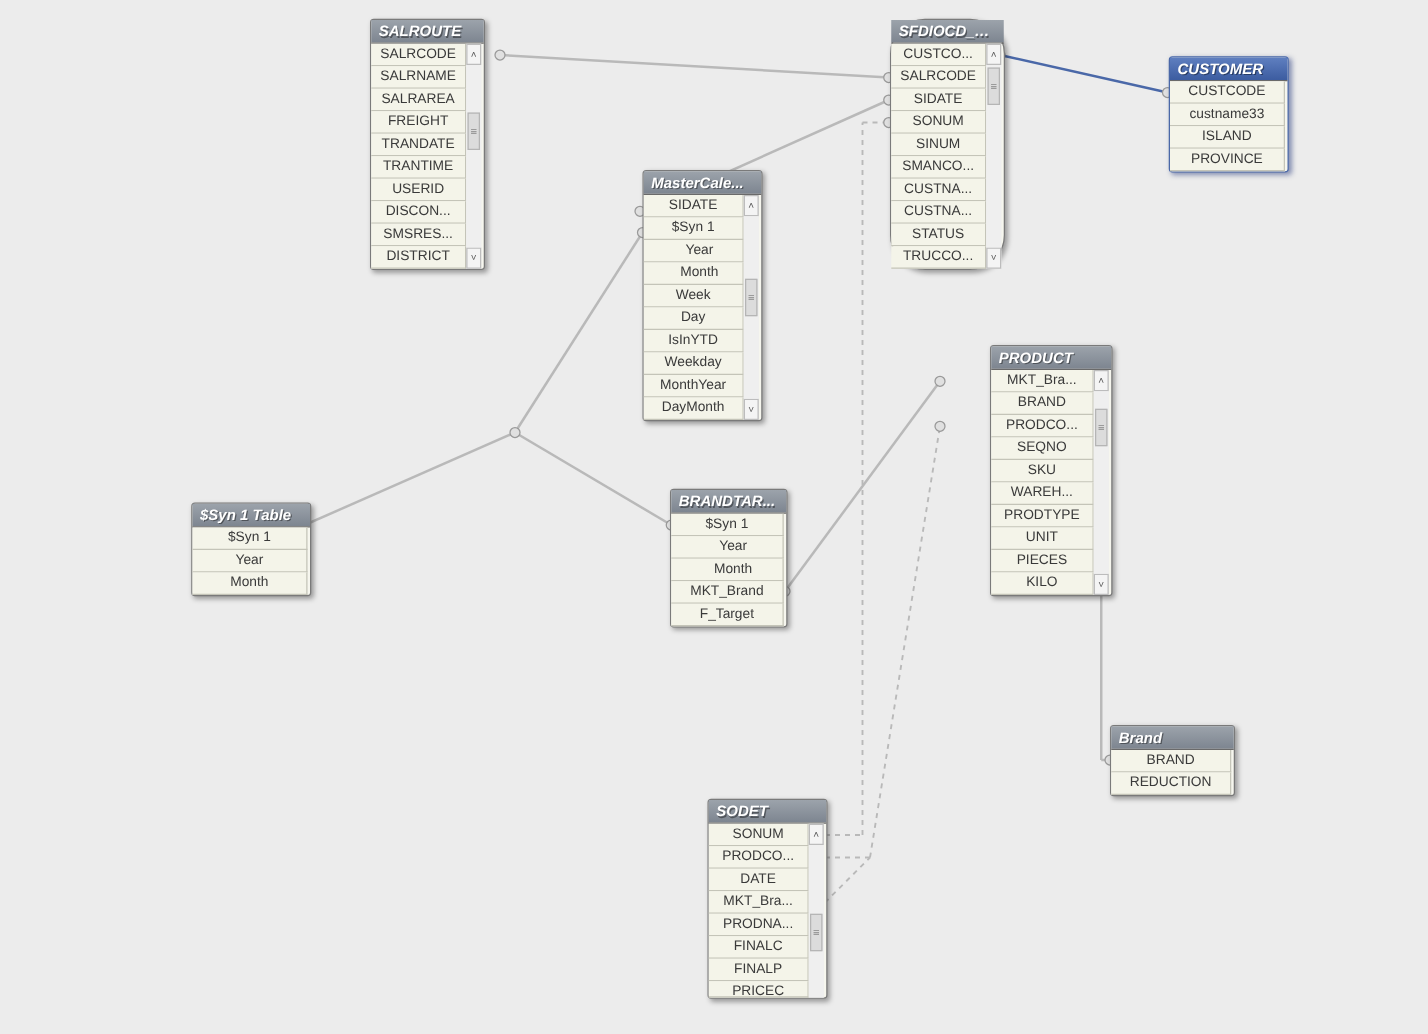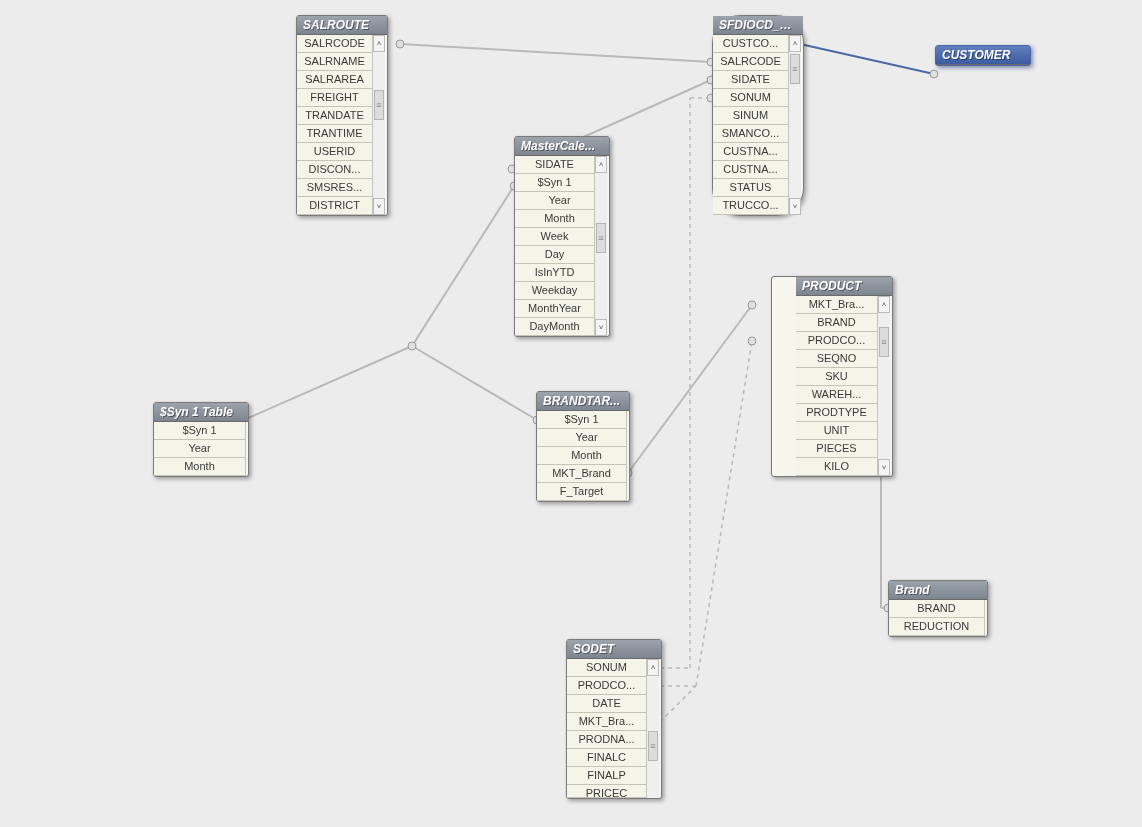--- a/index.html
+++ b/index.html
@@ -203,20 +203,28 @@
       <div class="sb-track">
         <div class="sb-thumb" style="top:2px;height:30px">≡</div>
       </div>
       <div class="sb-btn">˅</div>
     </div>
   </div>
 </div>
 
 <div class="table" style="left:899px; top:45px; width:94px; border-color:#4a68a8; box-shadow:2px 2px 4px rgba(30,50,120,0.5);">
   <div class="table-header" style="background:linear-gradient(#5f7fc0,#3c5ca0)">CUSTOMER</div>
+  <div class="table-body">
+    <div class="fields" style="width:92px">
+      <div class="field">CUSTCODE</div>
+      <div class="field">custname33</div>
+      <div class="field">ISLAND</div>
+      <div class="field">PROVINCE</div>
+    </div>
+  </div>
 </div>
 
 <div class="table" style="left:478px; top:136px; width:94px;">
   <div class="table-header">MasterCale...</div>
   <div class="table-body">
     <div class="fields" style="width:80px">
       <div class="field">SIDATE</div>
       <div class="field">$Syn 1</div>
       <div class="field indent1">Year</div>
       <div class="field indent1">Month</div>
@@ -254,21 +262,21 @@
     <div class="fields" style="width:90px">
       <div class="field">$Syn 1</div>
       <div class="field indent1">Year</div>
       <div class="field indent1">Month</div>
       <div class="field">MKT_Brand</div>
       <div class="field">F_Target</div>
     </div>
   </div>
 </div>
 
-<div class="table" style="left:735px; top:276px; width:96px;padding-left:24px;">
+<div class="table" style="left:756px; top:276px; width:96px;">
   <div class="table-header">PRODUCT</div>
   <div class="table-body">
     <div class="fields" style="width:82px">
       <div class="field">MKT_Bra...</div>
       <div class="field">BRAND</div>
       <div class="field">PRODCO...</div>
       <div class="field">SEQNO</div>
       <div class="field">SKU</div>
       <div class="field">WAREH...</div>
       <div class="field">PRODTYPE</div>

